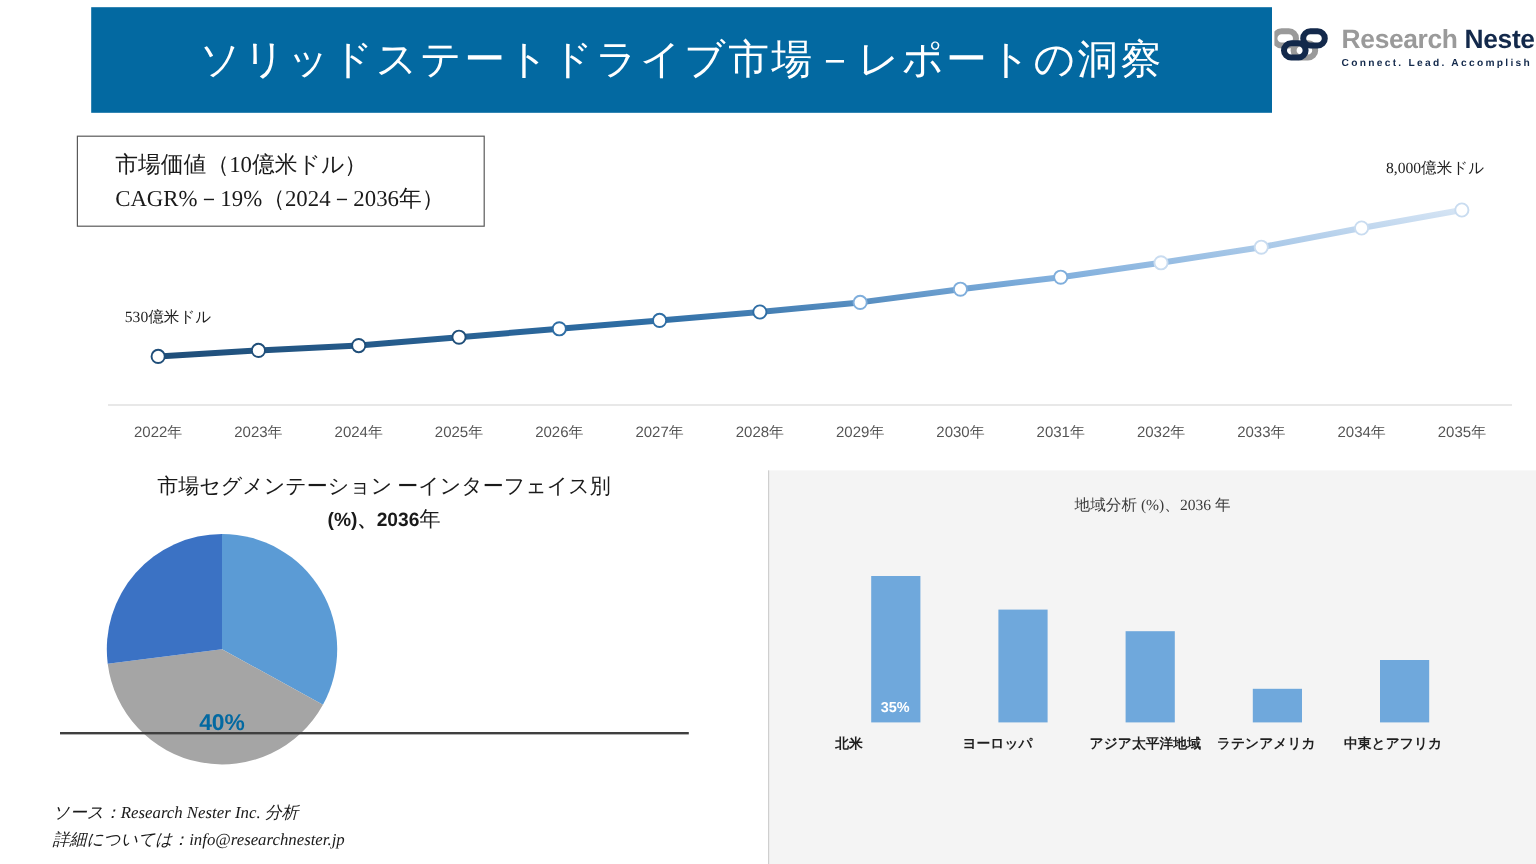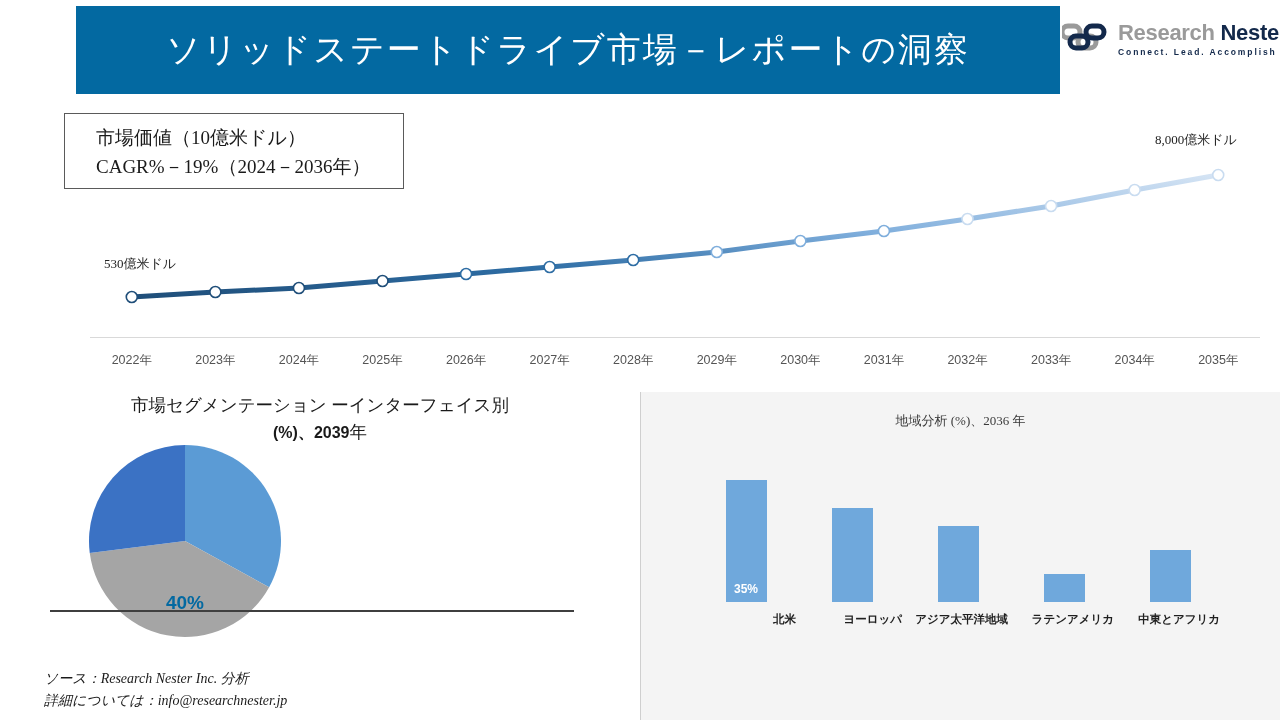--- a/index.html
+++ b/index.html
@@ -242,21 +242,21 @@
   #region-labels {
     position: absolute;
     left: 52px;
     top: 220px;
     width: 530px;
     display: flex;
     justify-content: space-around;
   }
   #region-labels .region-name {
     width: 100px;
-    text-align: right;
+    text-align: left;
     font-size: 11.5px;
     font-weight: bold;
     color: #1f1f1f;
     white-space: nowrap;
   }
 
   
   #footer {
     position: absolute;
     left: 44px;
@@ -344,21 +344,21 @@
     <div class="year-tick">2031年</div>
     <div class="year-tick">2032年</div>
     <div class="year-tick">2033年</div>
     <div class="year-tick">2034年</div>
     <div class="year-tick">2035年</div>
   </div>
 
 <div id="pie-panel">
   <div id="pie-title">
     <span>市場セグメンテーション ーインターフェイス別</span><br>
-    <span class="bold-part">(%)、2039</span><span>年</span>
+    <span class="bold-part">(%)、2036</span><span>年</span>
   </div>
 
   <div id="pie-svg-wrap">
     <svg width="194" height="194" viewBox="0 0 194 194">
       <g id="pie-slices">
           <path d="M 97 97 L 97 1 A 96 96 0 0 1 181.1254412842109 143.2483527137647 Z" fill="#5B9BD5"></path>
           <path d="M 97 97 L 181.1254412842109 143.2483527137647 A 96 96 0 0 1 1.7569886738101275 109.0319904221732 Z" fill="#A5A5A5"></path>
           <path d="M 97 97 L 1.7569886738101275 109.0319904221732 A 96 96 0 0 1 96.99999999999999 1 Z" fill="#3B72C4"></path>
         </g>
     </svg>

